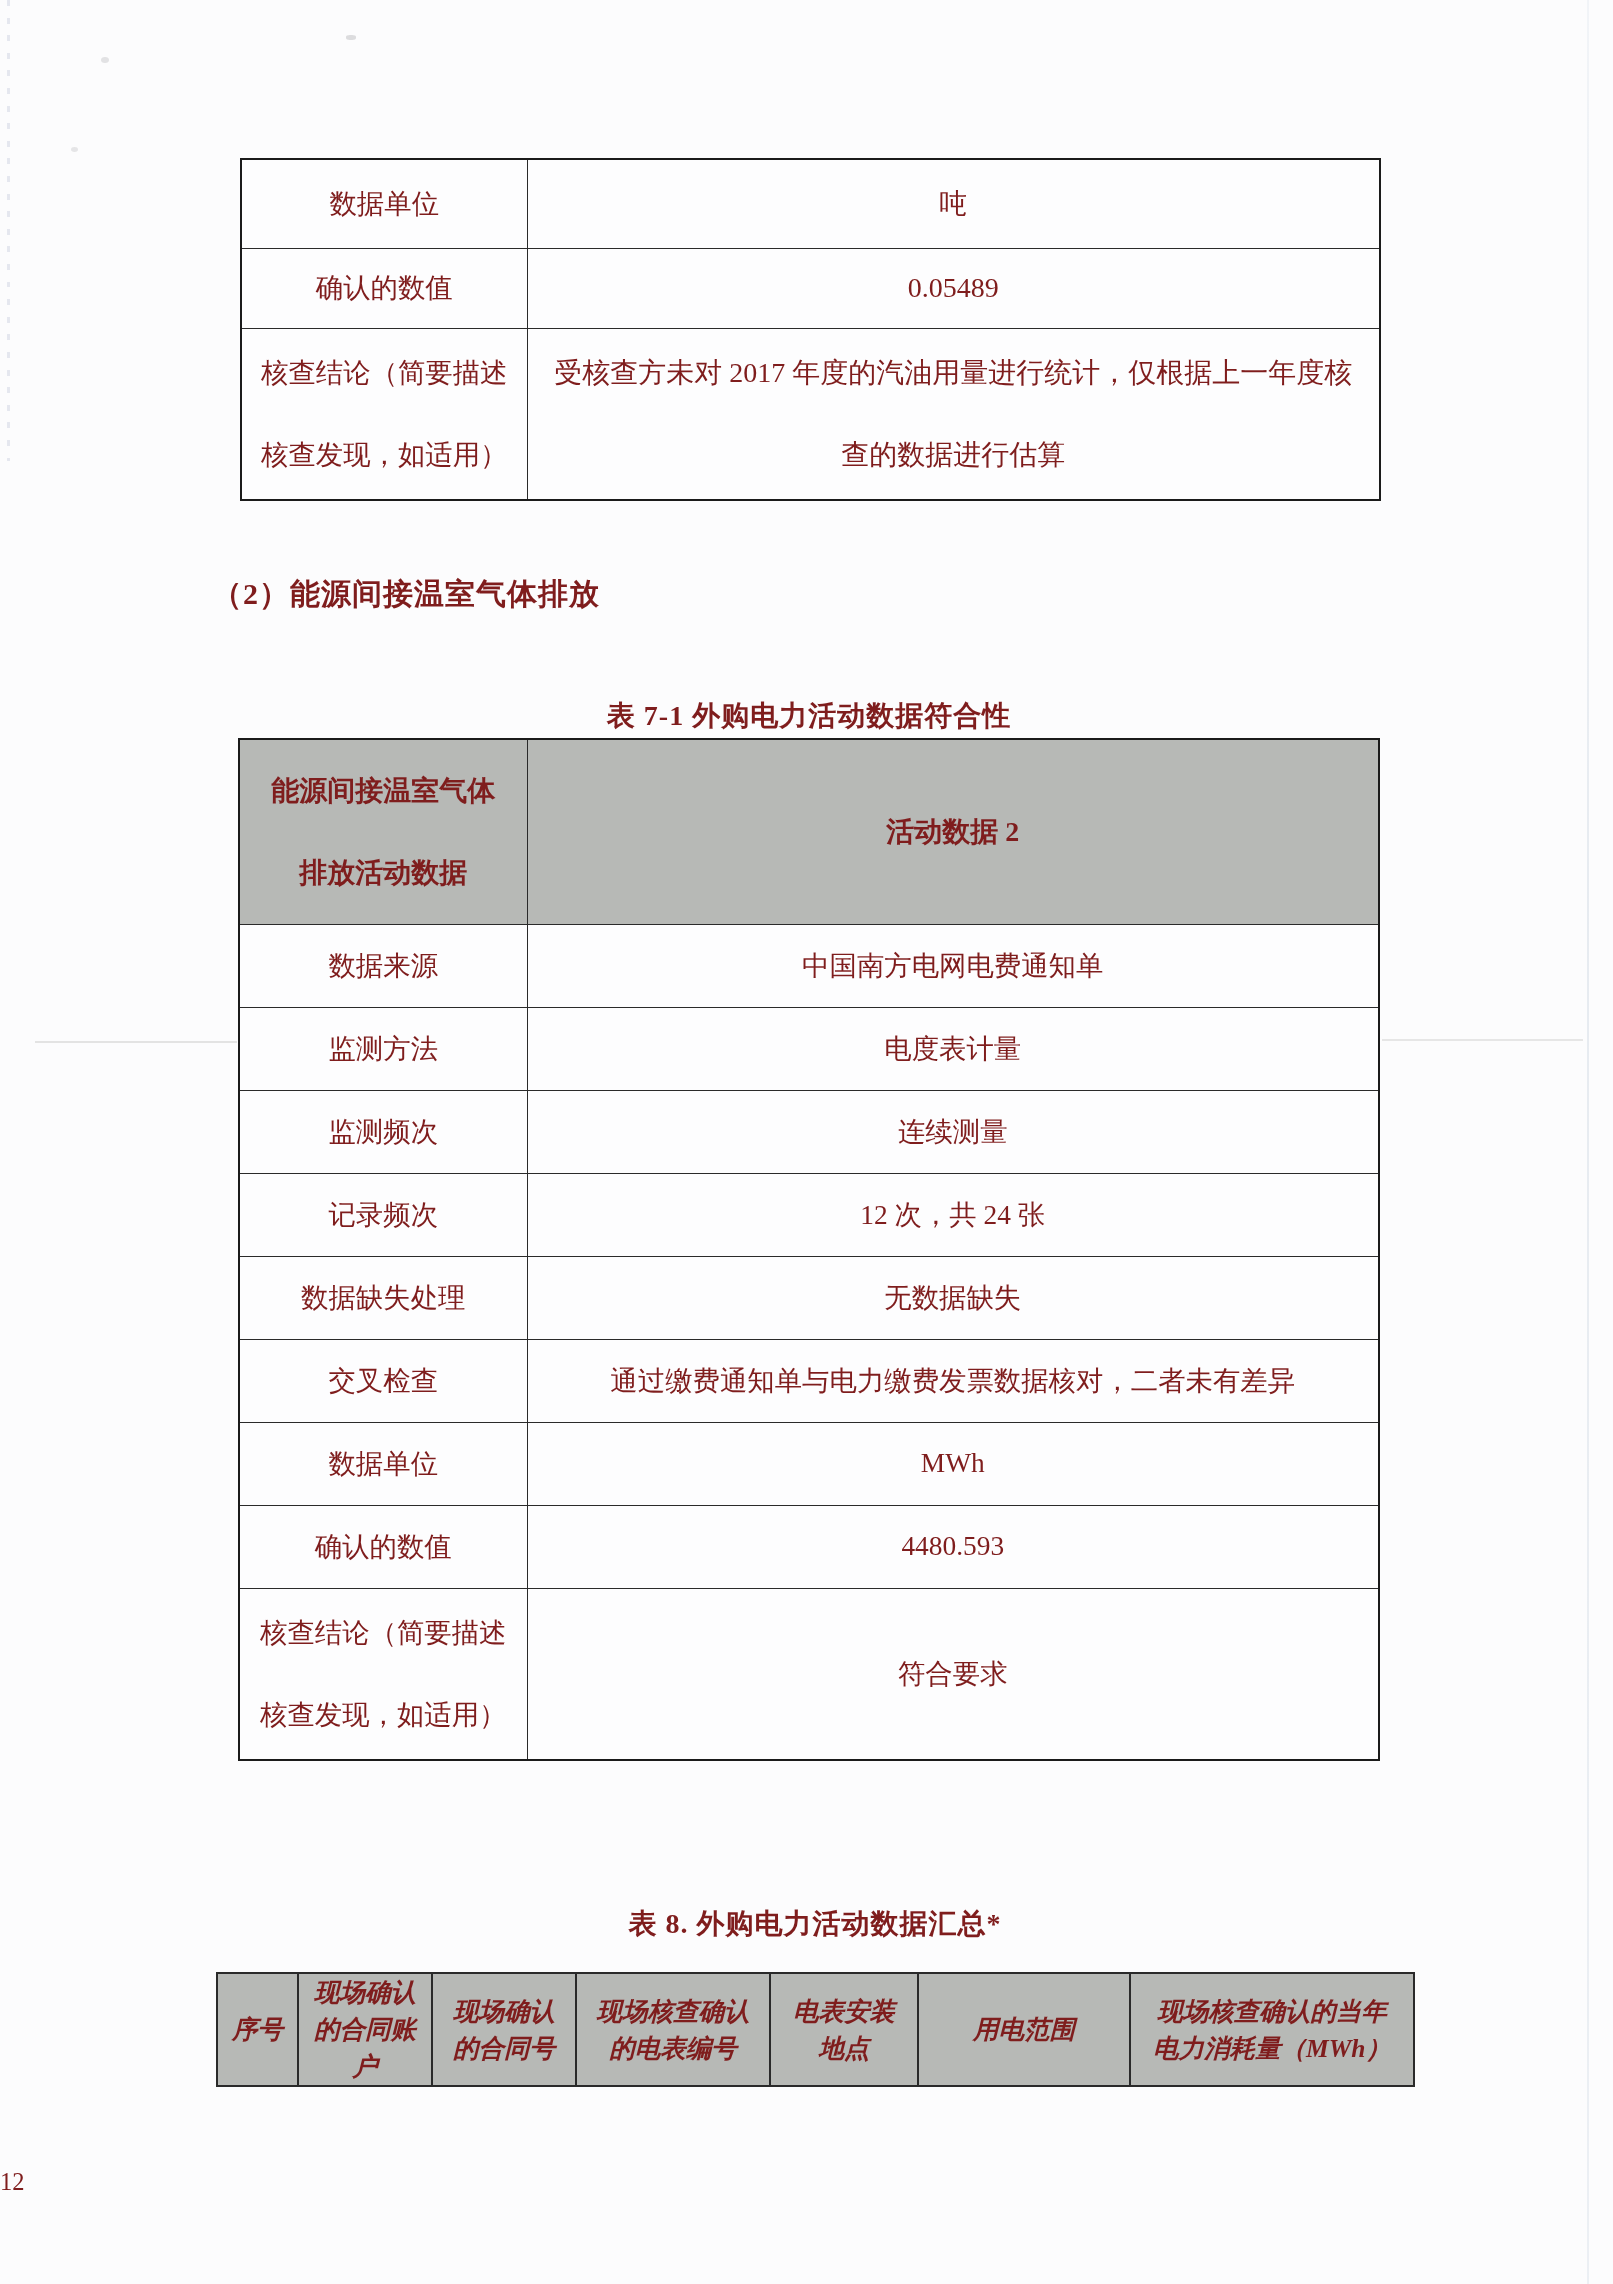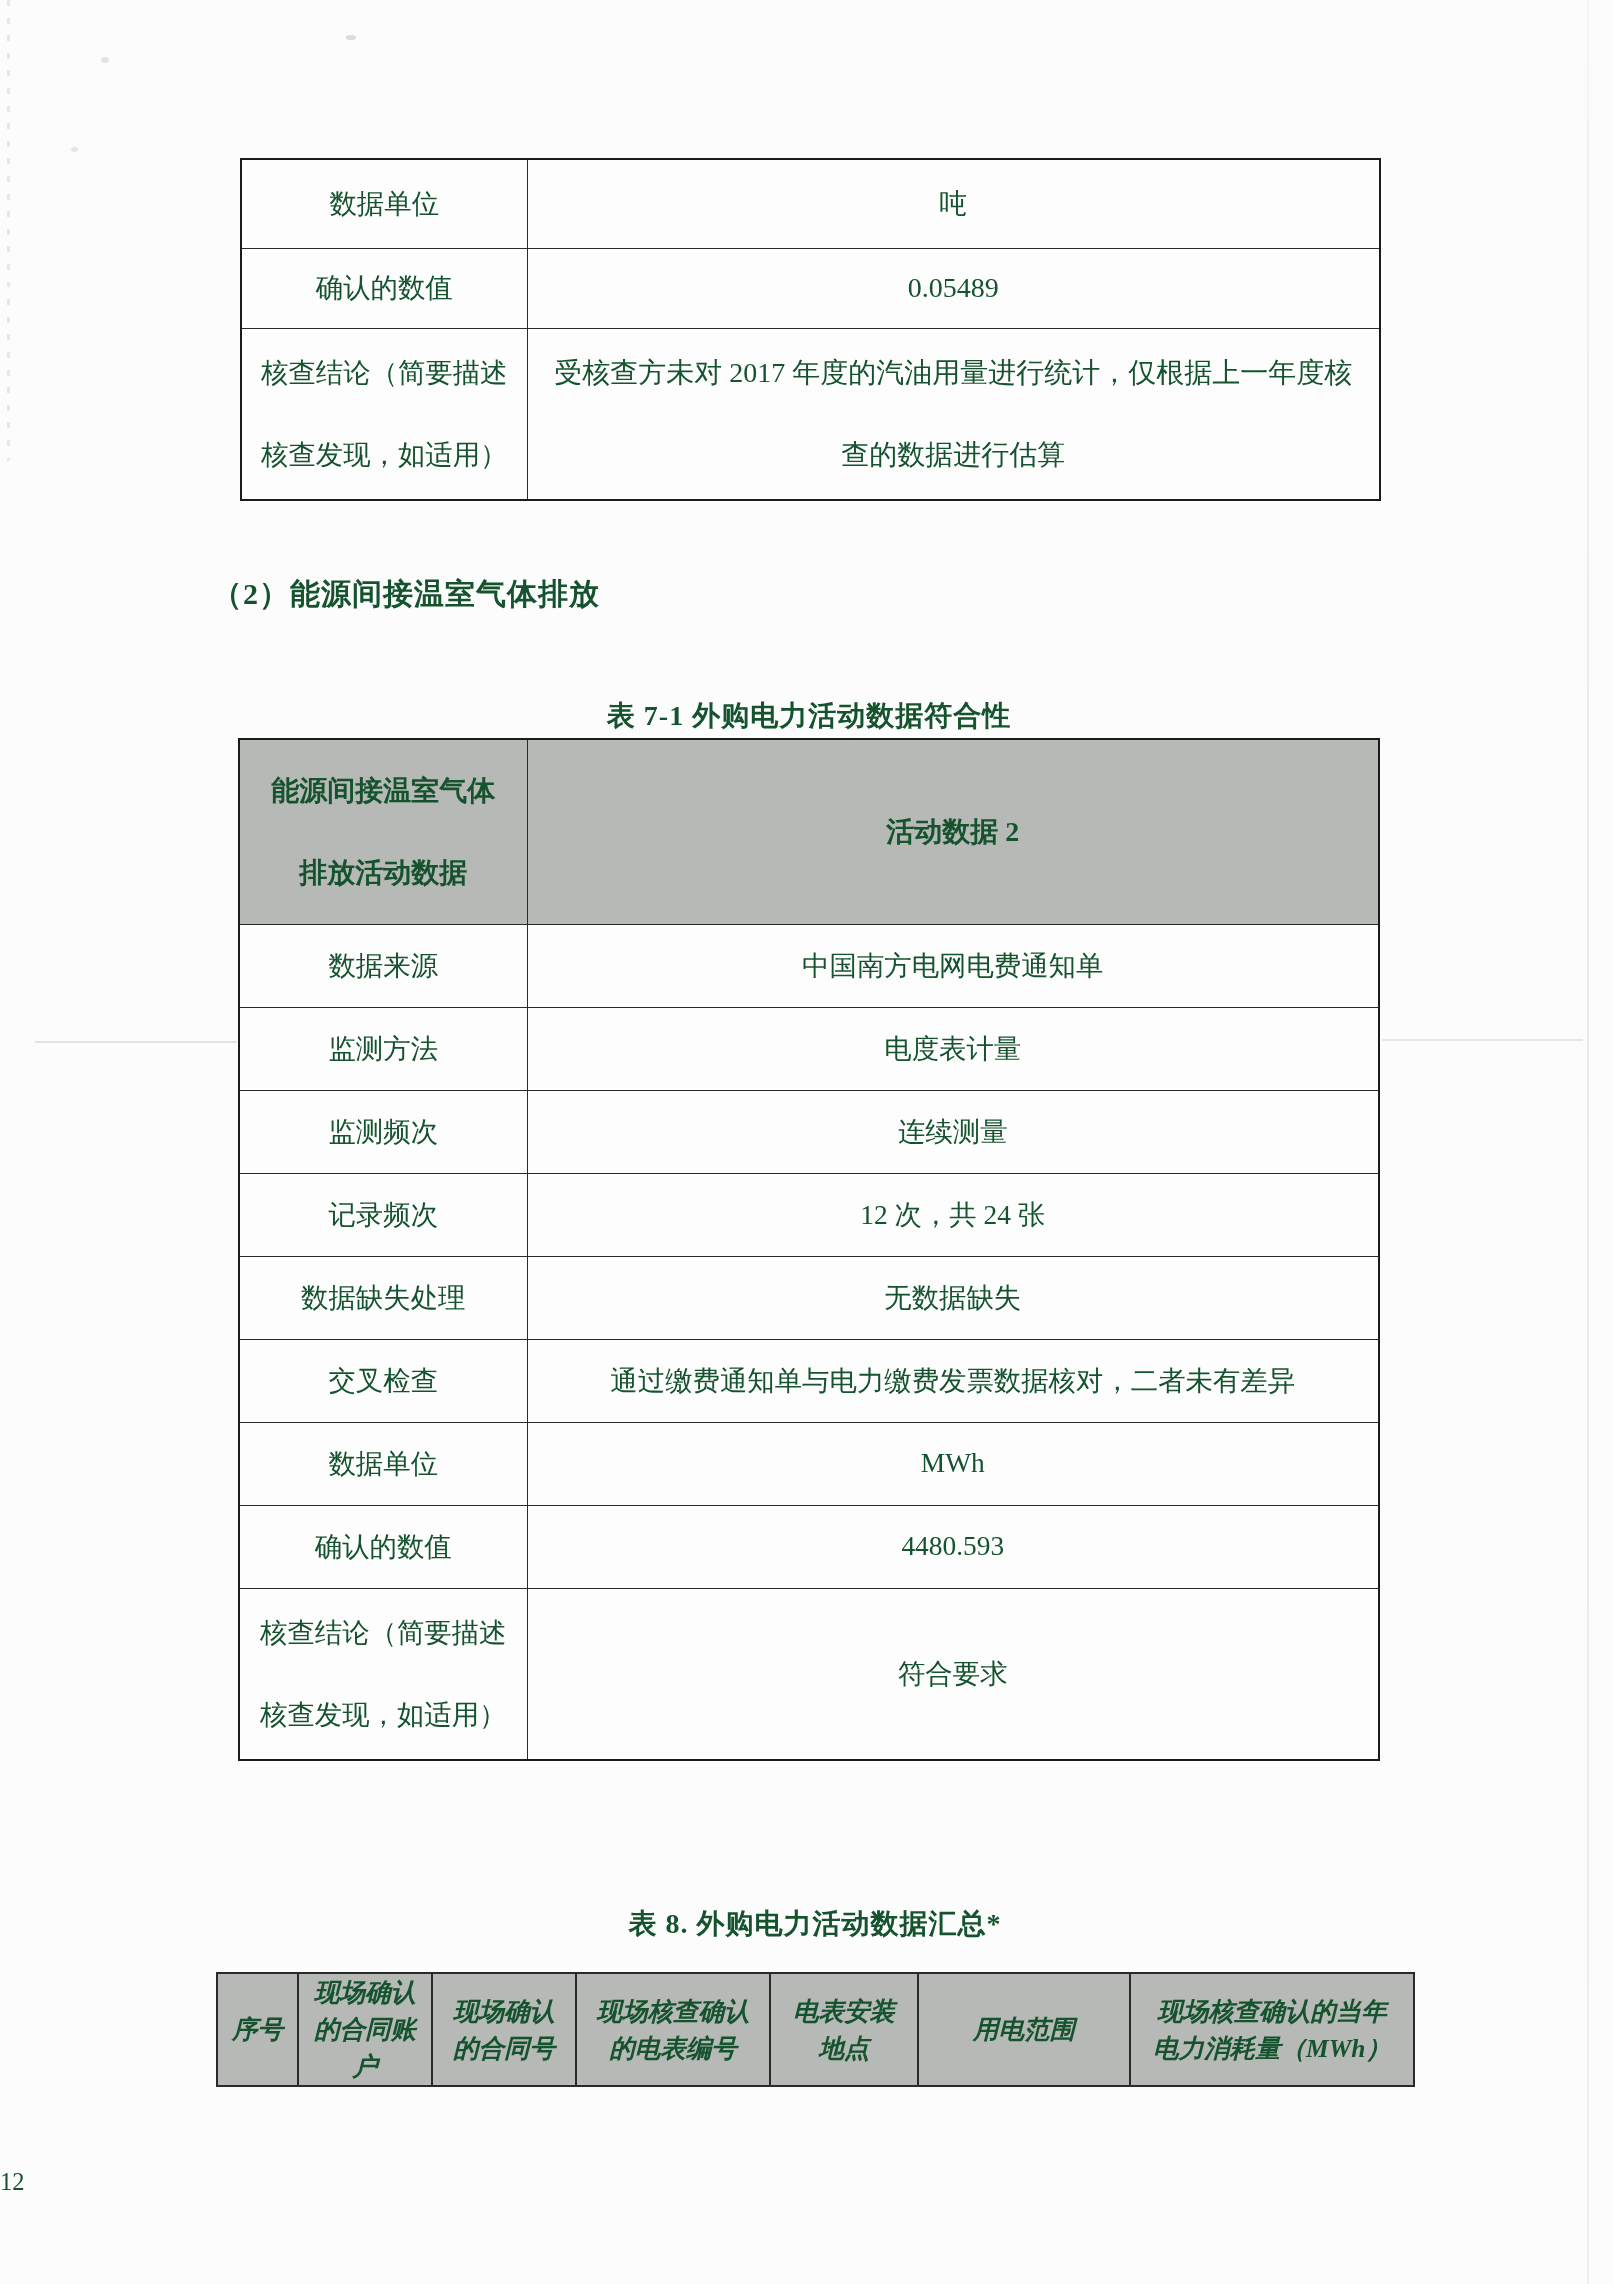--- a/index.html
+++ b/index.html
@@ -2,21 +2,21 @@
 <html><head>
 <meta charset="utf-8">
 <style>
   html,body{margin:0;padding:0;background:#e9e9e9;}
   .page{
     position:relative;
     width:1613px;height:2285px;
     background:#fcfcfd;
     overflow:hidden;
     font-family:"Liberation Serif","DejaVu Sans",serif;
-    color:#14532d;
+    color:#7f1d1d;
   }
 
   
   .art{position:absolute;pointer-events:none;}
   .art-edge-dashes{
     left:6.9px;top:0;width:2.9px;height:461px;
     background:repeating-linear-gradient(180deg,#c9cede 0 5.9px,transparent 5.9px 17.6px);
     opacity:.45;
   }
   .art-vline{left:1587px;top:0;width:2px;height:2285px;

